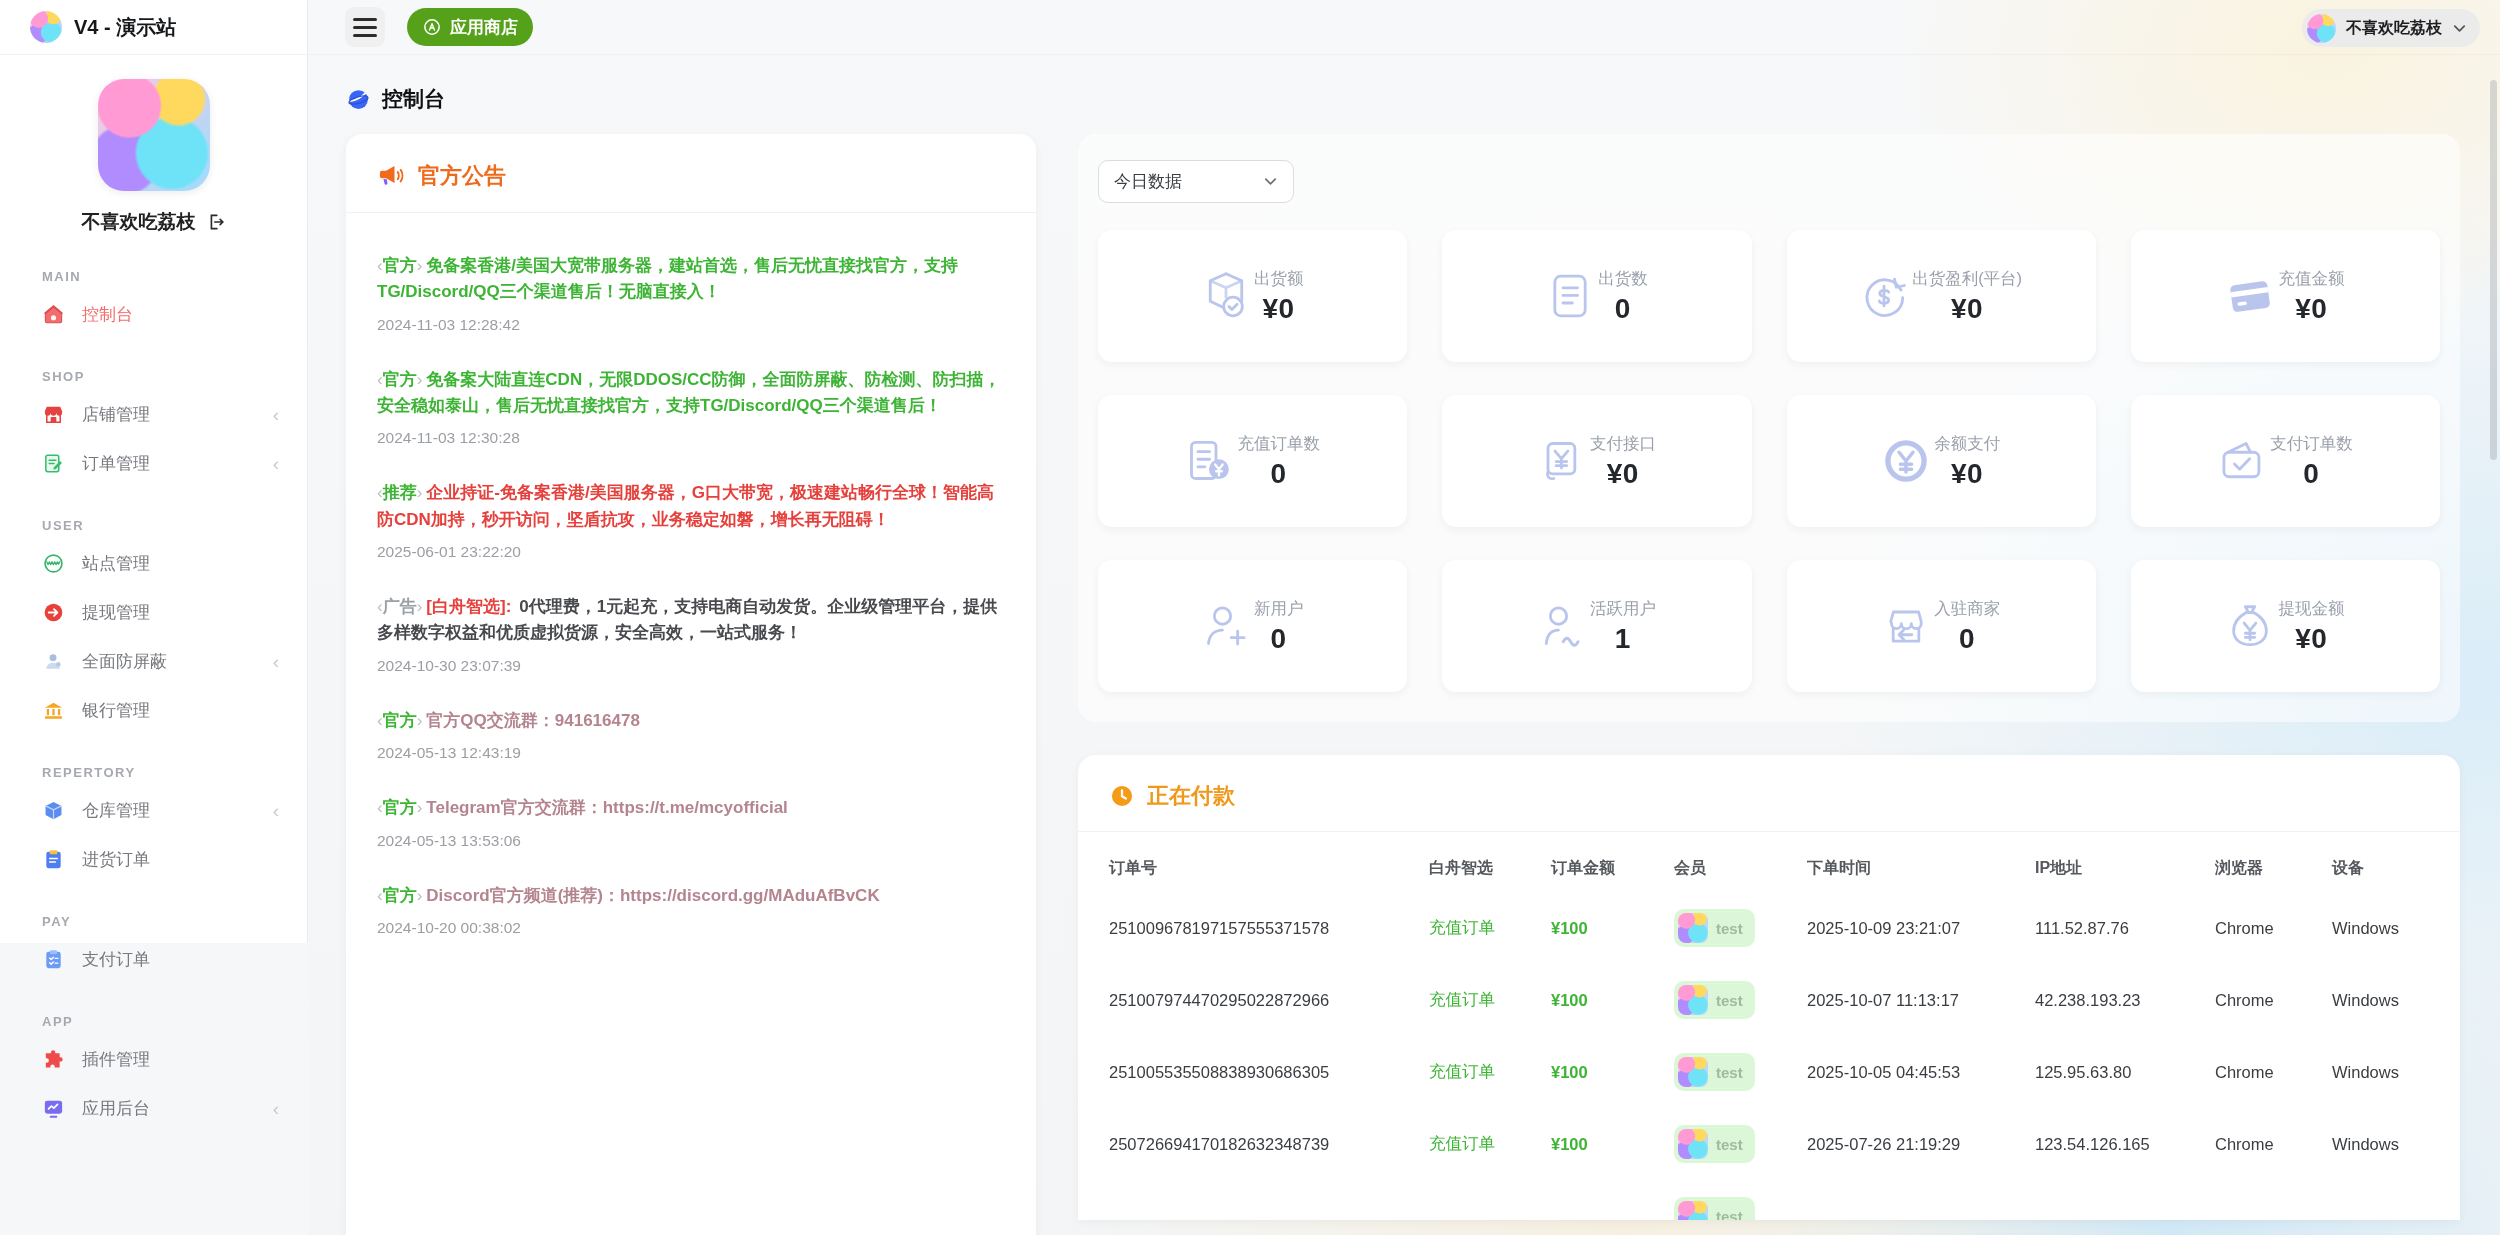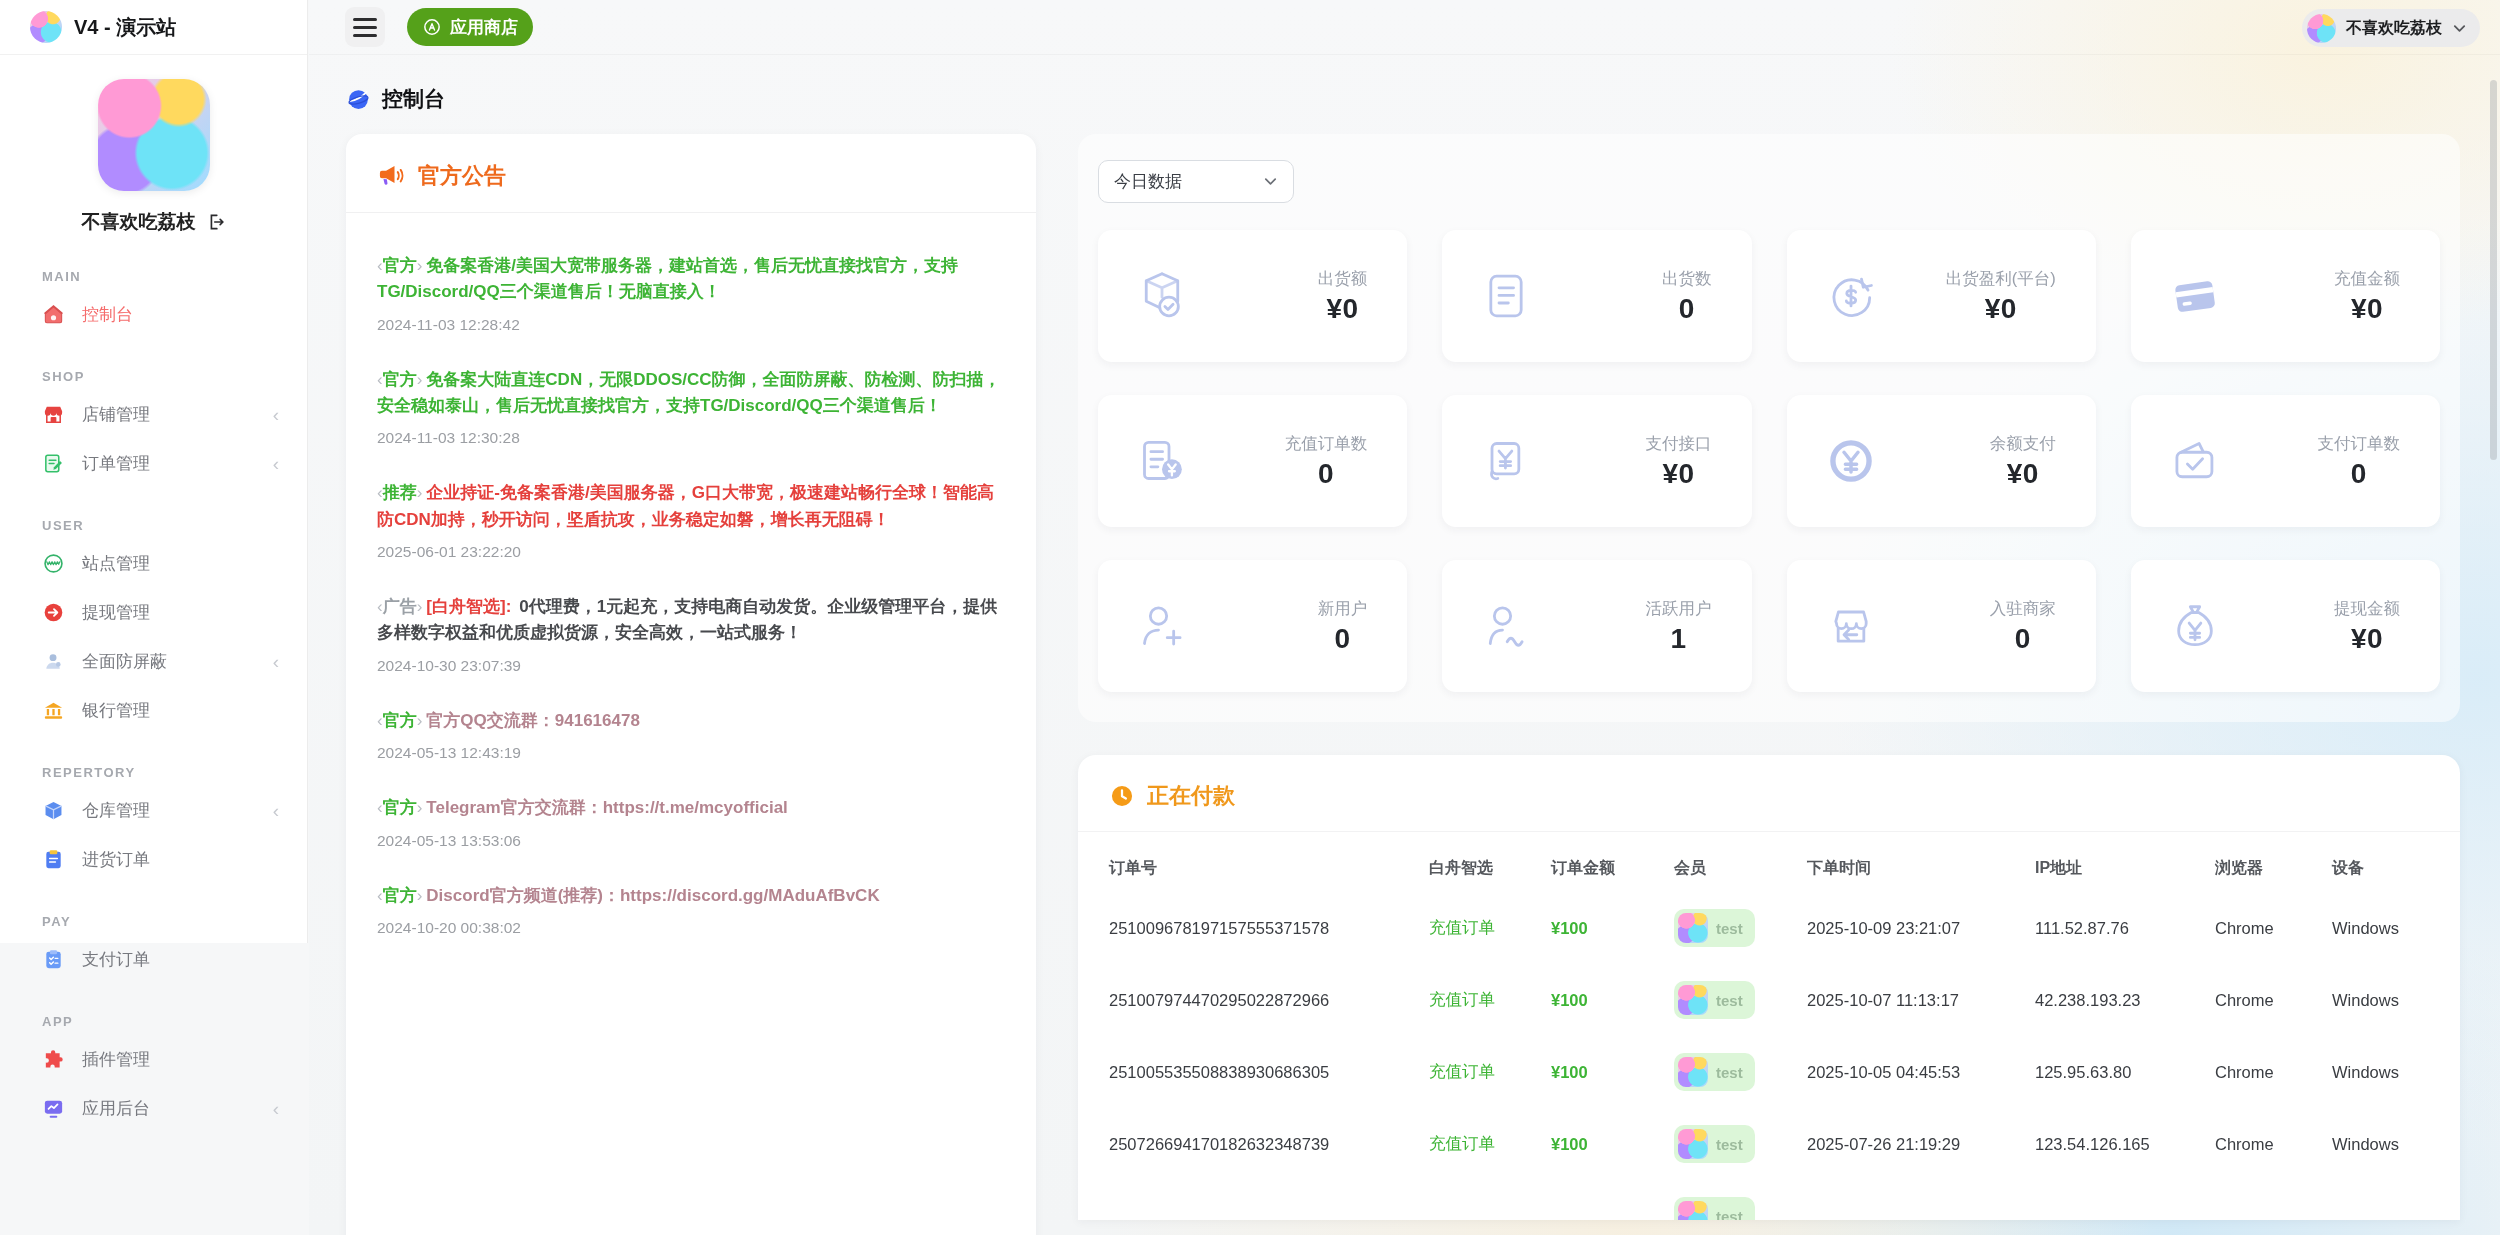--- a/index.html
+++ b/index.html
@@ -75,21 +75,21 @@
   .style-dark .ann-body{color:#47494d;}
   .style-mauve .ann-body{color:var(--ann-mauve);}
   .ann-date{margin-top:7px;font-size:15.5px;font-weight:400;color:#9b9ea3;}
 
   
   .right-col{flex:1;min-width:0;padding-right:16px;}
   .stats-panel{background:rgba(255,255,255,.55);border-radius:18px;padding:26px 20px 30px;}
   .range-select{width:196px;height:43px;background:#fff;border:1px solid #d9dde2;border-radius:10px;display:flex;align-items:center;justify-content:space-between;padding:0 15px;font-size:17px;color:#3a3e45;cursor:pointer;}
   .range-select .caret{color:#6b6f76;display:flex;}
   .stats-grid{margin-top:27px;display:grid;grid-template-columns:repeat(4,1fr);gap:33px 35px;}
-  .stat-card{height:132px;background:#fff;border-radius:14px;box-shadow:0 3px 9px rgba(31,45,61,.05);display:flex;align-items:center;justify-content:space-between;padding:0 40px 0 36px;}
+  .stat-card{height:132px;background:#fff;border-radius:14px;box-shadow:0 3px 9px rgba(31,45,61,.05);display:flex;align-items:center;justify-content:center;padding:0 40px 0 36px;}
   .stat-icon{width:56px;height:56px;display:inline-flex;color:var(--stat-icon);}
   .stat-icon svg{width:100%;height:100%;}
   .stat-text{text-align:center;}
   .stat-label{font-size:16.5px;color:#9aa0ab;}
   .stat-value{margin-top:3px;font-size:28px;font-weight:800;color:#24272c;letter-spacing:.5px;}
 
   
   .pay-card{margin-top:33px;background:#fff;border-radius:18px 18px 0 0;box-shadow:0 2px 10px rgba(31,45,61,.05);height:465px;overflow:hidden;}
   .pay-head{display:flex;align-items:center;gap:12px;padding:26px 31px 20px;border-bottom:1px solid #f2f2f3;}
   .pay-head svg{width:26px;height:26px;}

